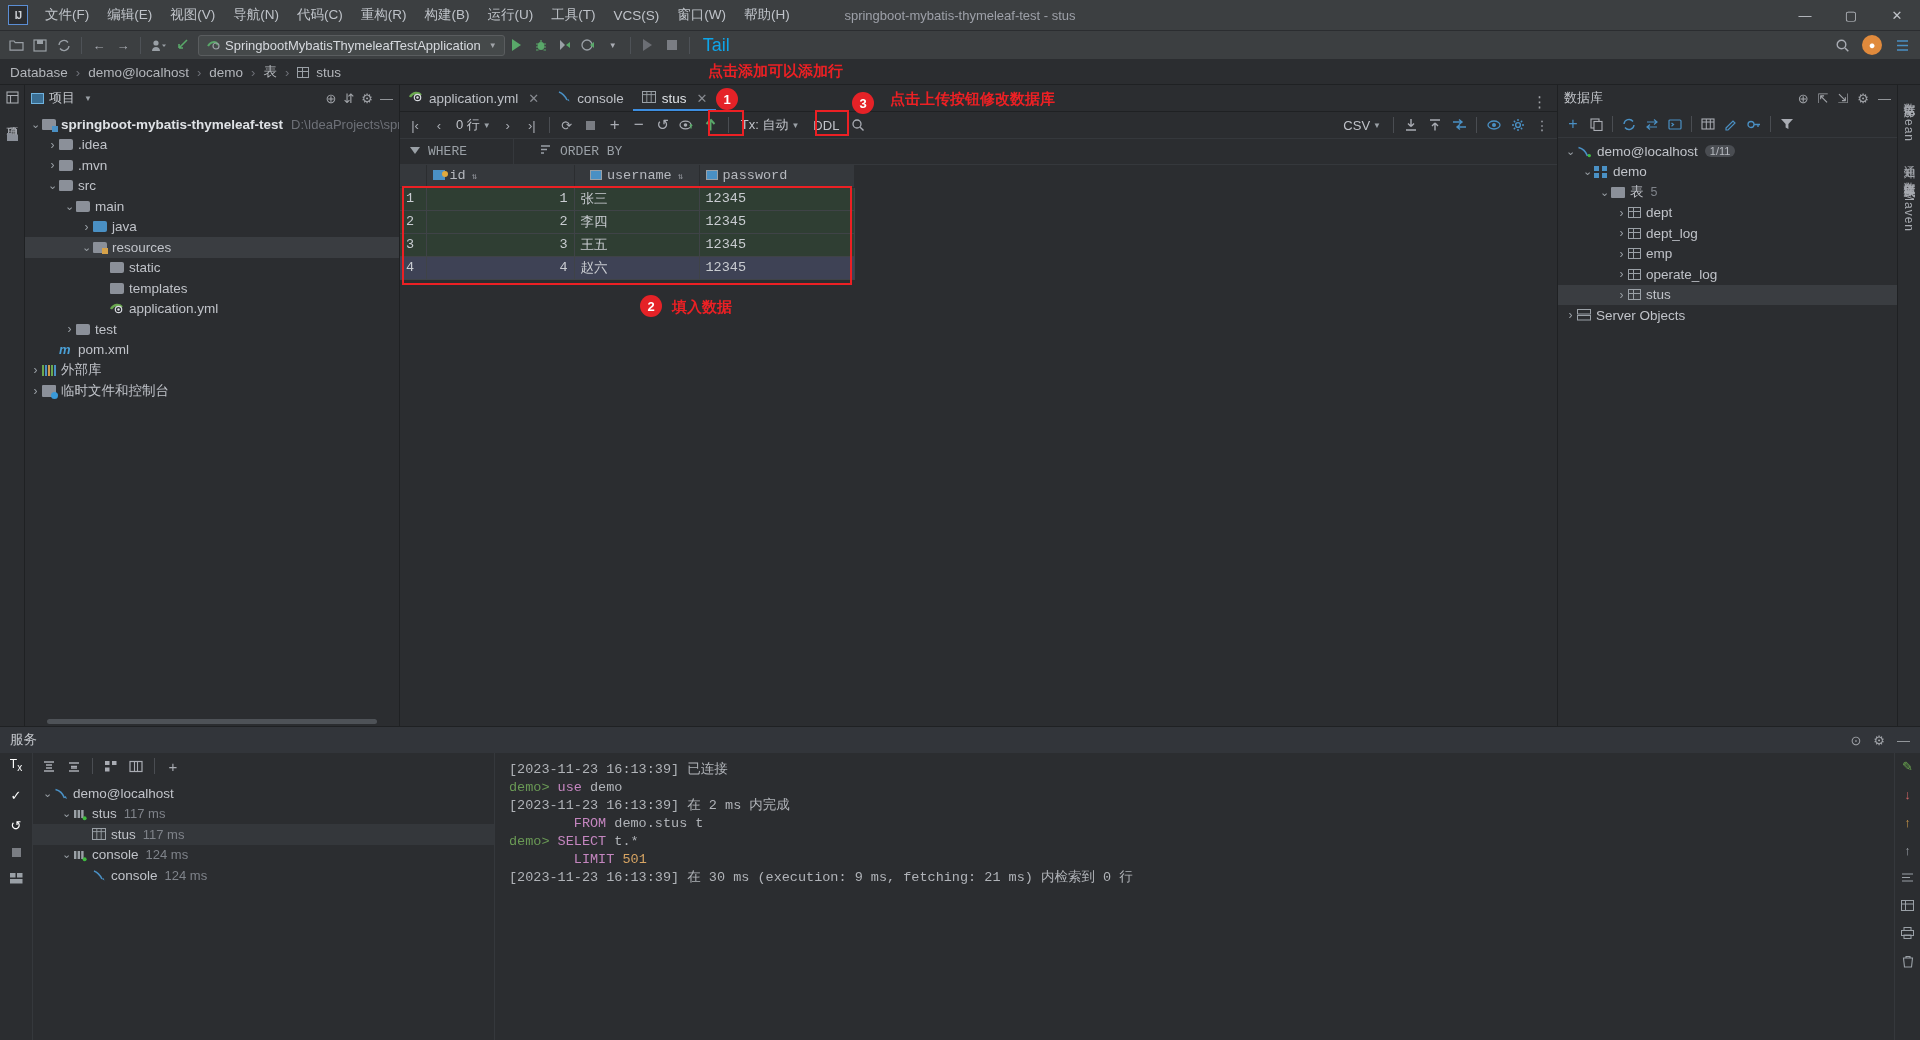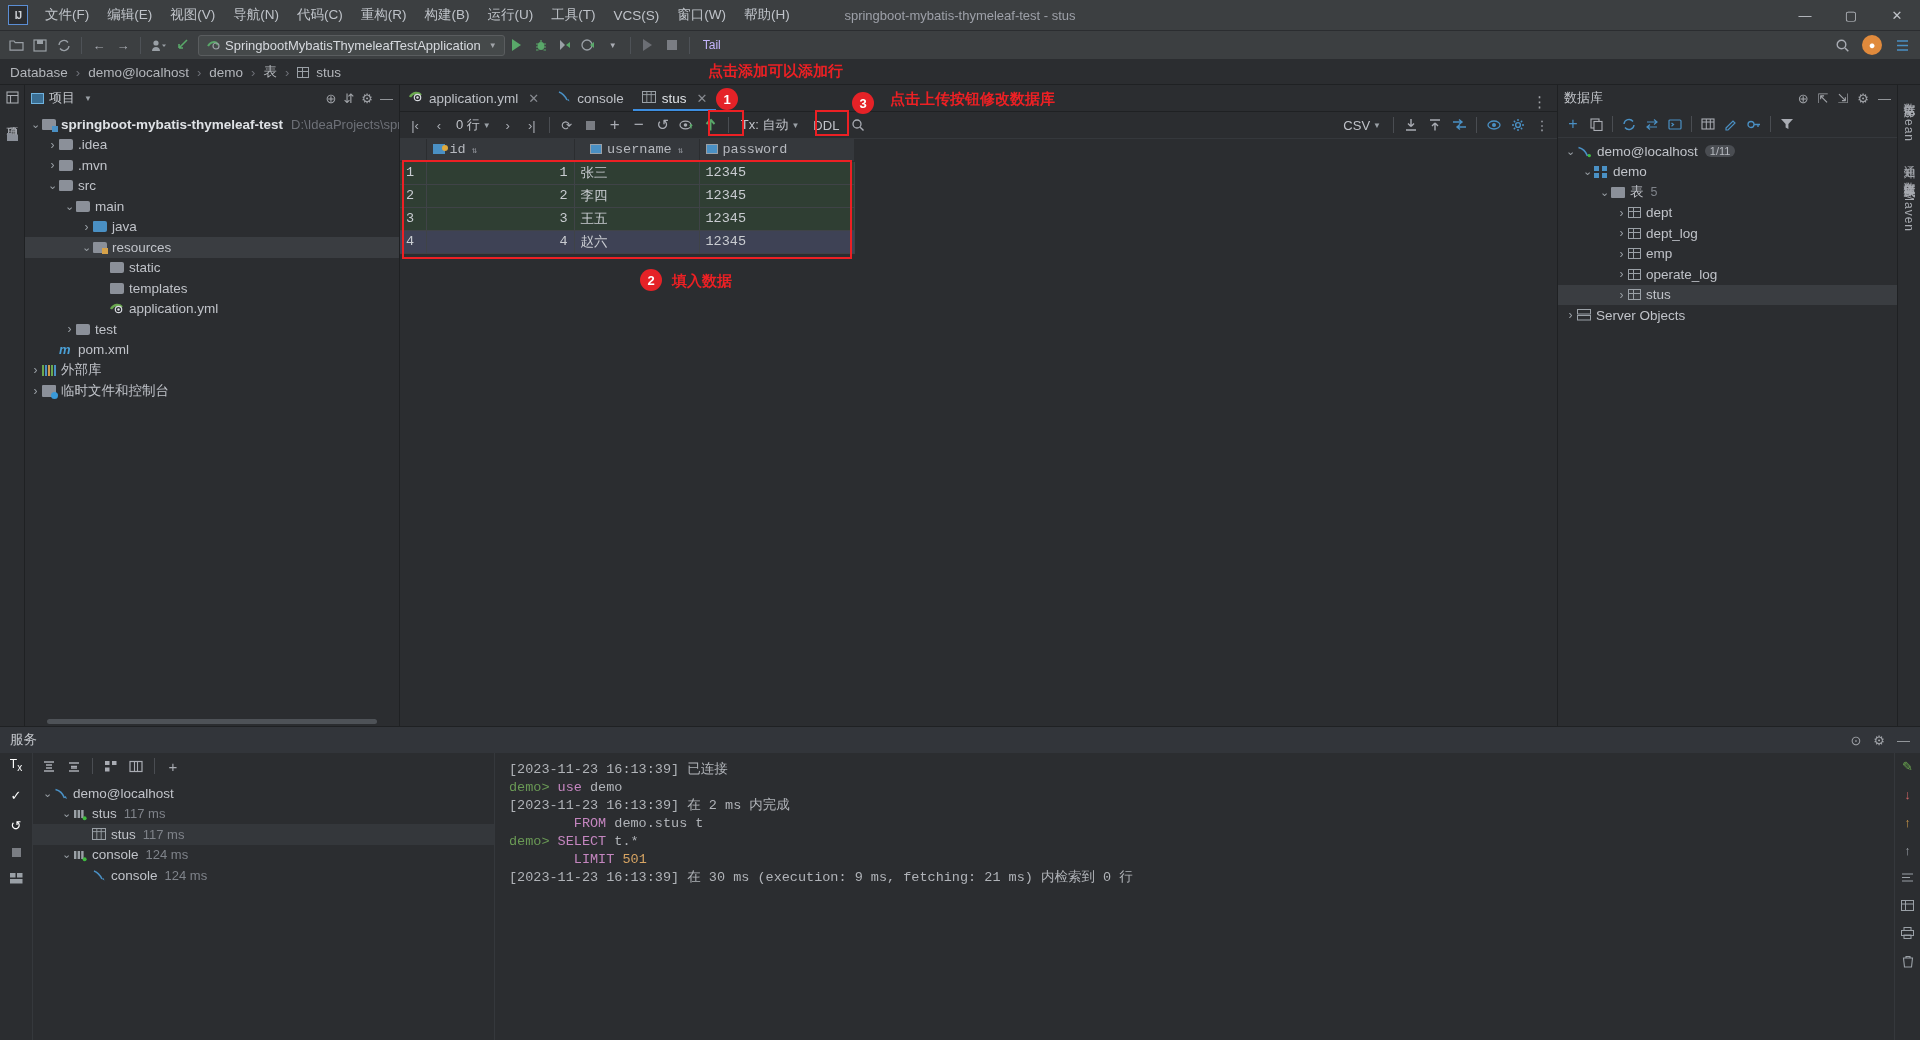--- a/index.html
+++ b/index.html
@@ -46,21 +46,21 @@
   .tb-sep{width:1px;height:17px;background:#4e5257;margin:0 5px;}
   .run-config {
     display:flex;align-items:center;gap:5px;height:21px;padding:0 7px;
     background:#45494a;border:1px solid #5a5d5f;border-radius:3px;
     font-size:13px;color:#d6d9de;margin-left:4px;
   }
   .run-config .chev{font-size:8px;color:#a0a3a8;margin-left:3px;}
   .tri-green{ width:0;height:0;border-left:9px solid #59a869;border-top:6px solid transparent;border-bottom:6px solid transparent;}
   .tri-grey{ width:0;height:0;border-left:9px solid #6b6e74;border-top:6px solid transparent;border-bottom:6px solid transparent;}
   .stop-sq{width:10px;height:10px;background:#7a7d83;}
-  .tail-label{font-size:12px;color:#c4b5fd;padding:0 8px;}
+  .tail-label{font-size:18px;color:#0ea5e9;padding:0 8px;}
   .tb-right{position:absolute;right:6px;display:flex;align-items:center;gap:8px;}
   .avatar-circ{width:20px;height:20px;border-radius:50%;background:#e08a3c;color:#fff;
      font-size:11px;display:flex;align-items:center;justify-content:center;}
 
   
   .breadcrumb {
     height:25px;background:#2b2d30;display:flex;align-items:center;
     padding-left:10px;font-size:13.5px;color:#b3b6bb;gap:3px;
     border-bottom:1px solid #1f2123;
   }
@@ -548,20 +548,34 @@
           <div class="gt">
             <svg width="14" height="14" viewBox="0 0 14 14">
                 <circle cx="7" cy="7" r="2.4" fill="none" stroke="#4a90c4" stroke-width="1.4"></circle>
                 <path d="M7 1v2M7 11v2M1 7h2M11 7h2M2.8 2.8l1.4 1.4M9.8 9.8l1.4 1.4M11.2 2.8L9.8 4.2M4.2 9.8l-1.4 1.4" stroke="#4a90c4" stroke-width="1.4"></path>
               </svg>
           </div>
           <div class="gt">⋮</div>
         </div>
       </div>
 
+      <div class="where-bar">
+        <div class="where-left">
+          <span class="filter-ico"></span>
+          <span>WHERE</span>
+        </div>
+        <div class="where-right">
+          <span>
+            <svg width="13" height="11" viewBox="0 0 13 11">
+                <path d="M1 2h9M1 5.5h6M1 9h3" stroke="#9aa0a6" stroke-width="1.3"></path>
+              </svg>
+          </span>
+          <span>ORDER BY</span>
+        </div>
+      </div>
 
       <div class="grid-wrap">
         <table class="dg" id="dg-table">
             <thead>
               <tr>
                 <th class="rownum-h" style="width: 26px;"></th>
                 <th style="width: 148px;"><span class="colico key"></span><span>id</span><span class="sortmark">⇅</span></th>
                 <th style="width: 125px; text-align: center;"><span class="colico txt"></span><span>username</span><span class="sortmark">⇅</span></th>
                 <th style="width: 155px;"><span class="colico txt"></span><span>password</span></th>
               </tr>

